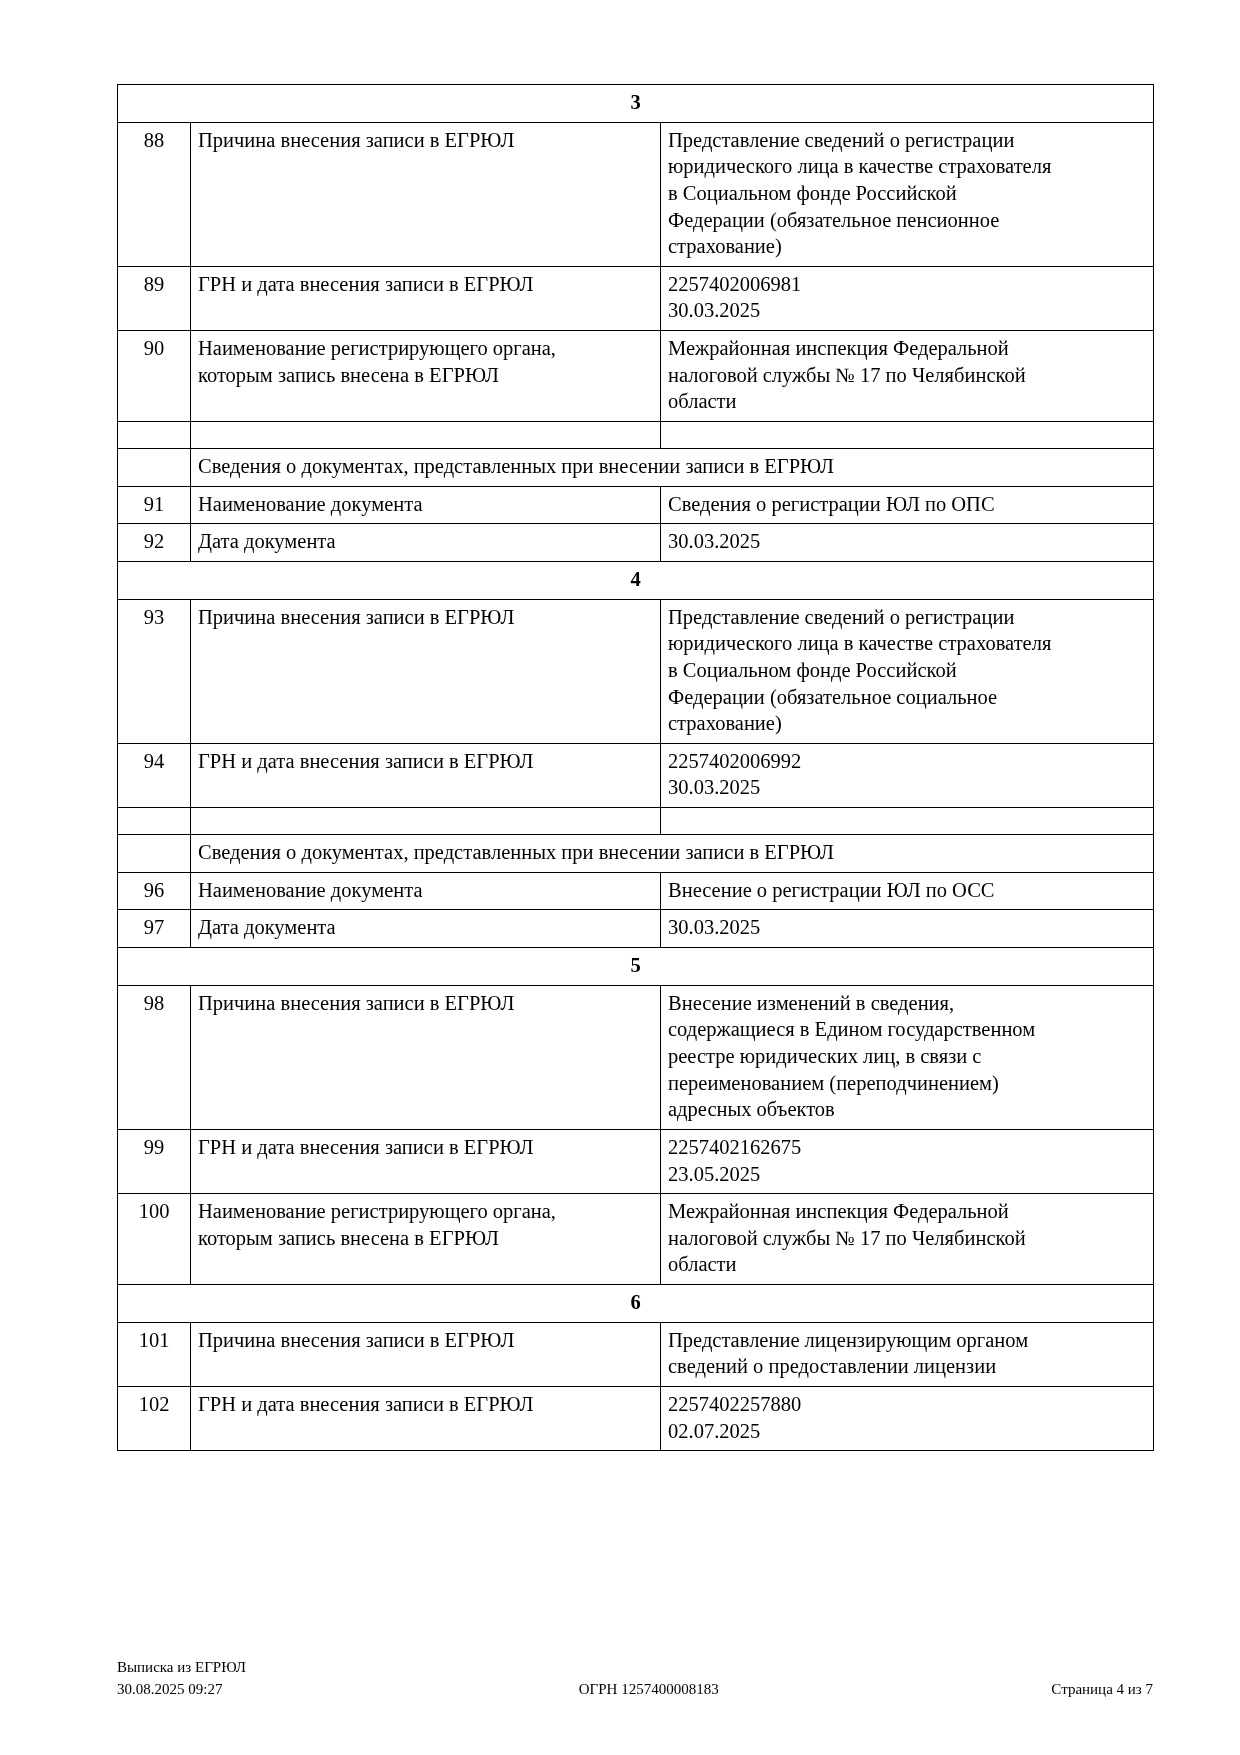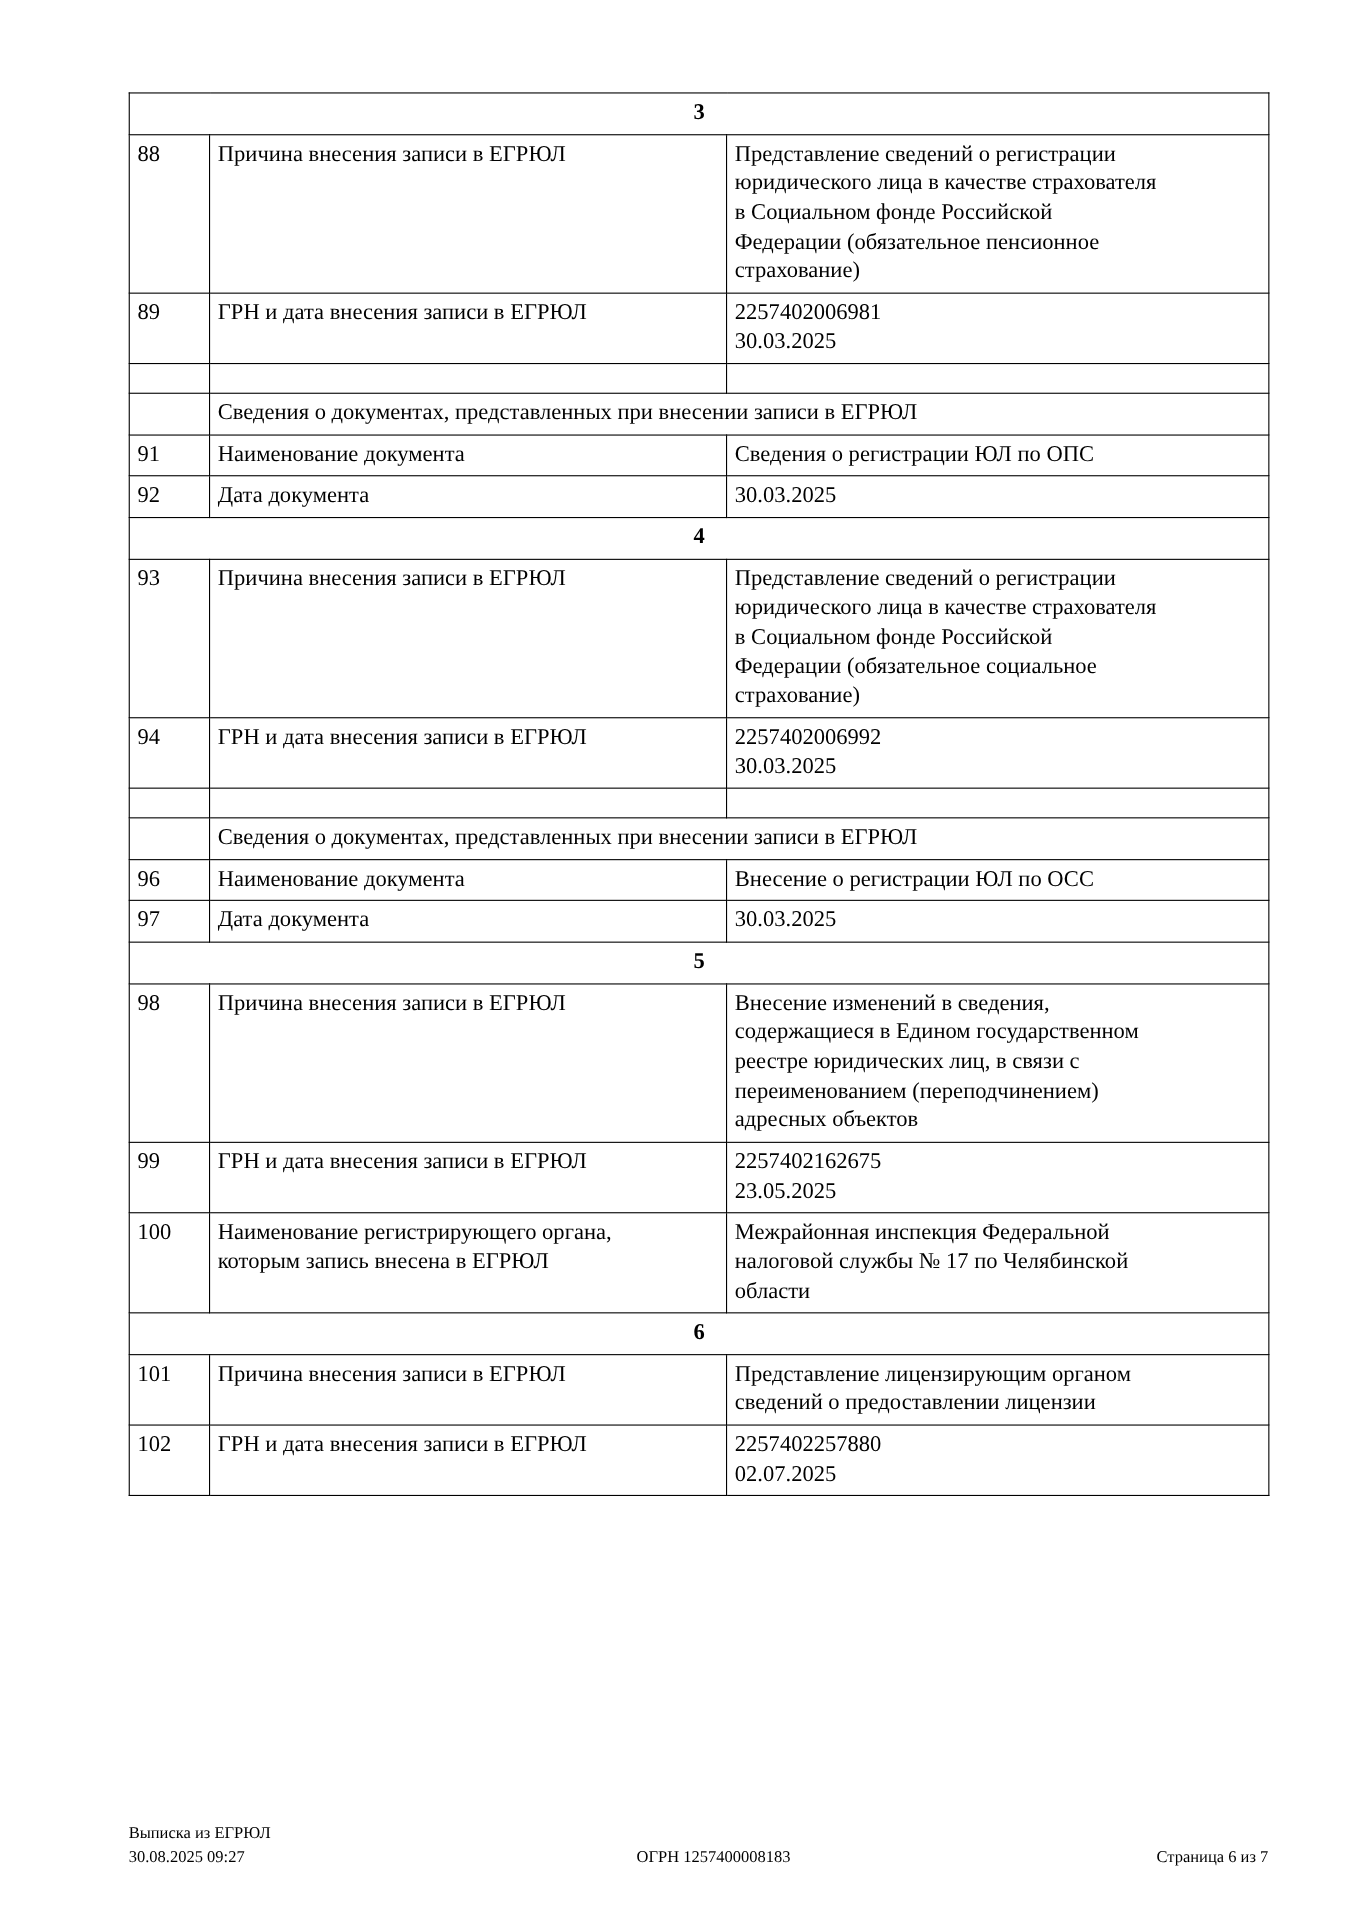--- a/index.html
+++ b/index.html
@@ -45,20 +45,21 @@
   table.reg col.c-value { width: 493px; }
 
   table.reg td {
     border: 1.3px solid #000000;
     vertical-align: top;
     padding: 4px 7px 6px 7px;
   }
 
   
   td.num {
+    text-align: center;
     padding-left: 2px;
     padding-right: 2px;
     white-space: nowrap;
   }
 
   
   td.section {
     text-align: center;
     font-weight: bold;
     padding-top: 3px;
@@ -127,20 +128,28 @@
 в Социальном фонде Российской
 Федерации (обязательное пенсионное
 страхование)</td>
           </tr>
           <tr>
             <td class="num">89</td>
             <td class="linebreaks">ГРН и дата внесения записи в ЕГРЮЛ</td>
             <td class="linebreaks">2257402006981
 30.03.2025</td>
           </tr>
+          <tr>
+            <td class="num">90</td>
+            <td class="linebreaks">Наименование регистрирующего органа,
+которым запись внесена в ЕГРЮЛ</td>
+            <td class="linebreaks">Межрайонная инспекция Федеральной
+налоговой службы № 17 по Челябинской
+области</td>
+          </tr>
           <tr class="spacer">
             <td></td>
             <td></td>
             <td></td>
           </tr>
           <tr>
             <td class="subhead-gap"></td>
             <td class="subhead" colspan="2">Сведения о документах, представленных при внесении записи в ЕГРЮЛ</td>
           </tr>
           <tr>
@@ -233,17 +242,17 @@
           </tr>
         </tbody>
     </table>
   </div>
 
   <div class="footer">
     <div class="footer-grid">
       <div class="footer-left">Выписка из ЕГРЮЛ
 30.08.2025 09:27</div>
       <div class="footer-mid">ОГРН 1257400008183</div>
-      <div class="footer-right">Страница 6 из 7</div>
+      <div class="footer-right">Страница 4 из 7</div>
     </div>
   </div>
 
 </div>
 
 </body></html>

